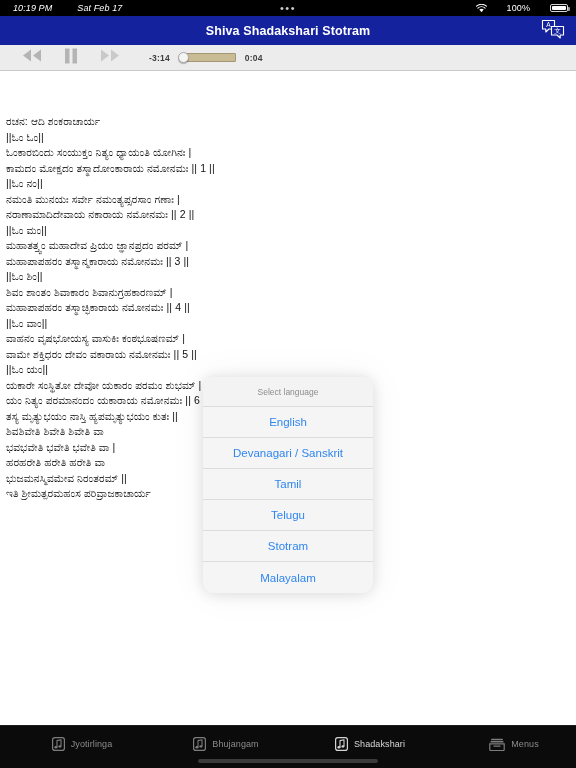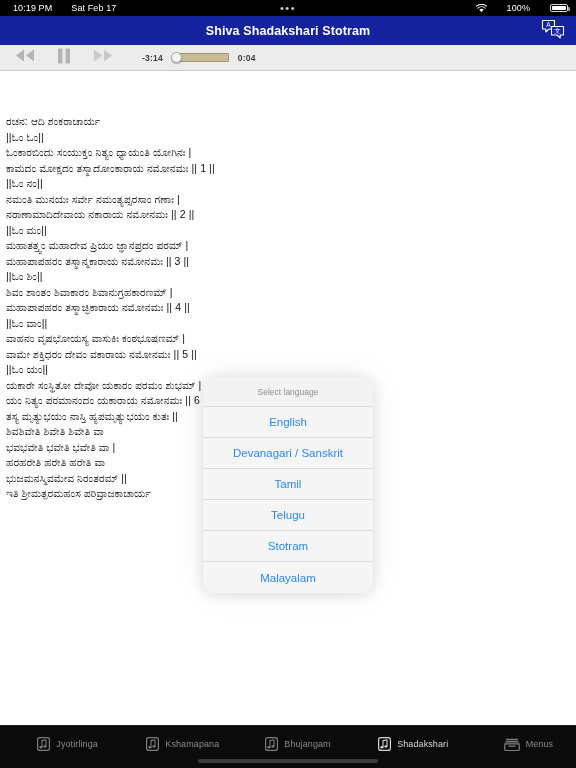--- a/index.html
+++ b/index.html
@@ -30,22 +30,23 @@
     display: flex;
     align-items: center;
     font-size: 9px;
     flex: 0 0 auto;
     position: relative;
     letter-spacing: 0.1px;
   }
   .status-left {
     display: flex;
     align-items: flex-end;
-    gap: 19px;
+    gap: 25px;
     padding-left: 13px;
+    font-style: italic;
   }
   .status-center {
     position: absolute;
     left: 0; right: 0;
     text-align: center;
     font-size: 11px;
     line-height: 6px;
     letter-spacing: 1.5px;
     color: #cccccc;
   }
@@ -111,21 +112,21 @@
   }
 
   
   .player-bar {
     height: 26px;
     background: #ececec;
     border-bottom: 1px solid #c9c9c9;
     display: flex;
     align-items: center;
     flex: 0 0 auto;
-    padding-left: 14px;
+    padding-left: 21px;
   }
   .transport {
     display: flex;
     align-items: center;
     gap: 17px;
   }
   .tbtn {
     cursor: pointer;
     display: flex;
     align-items: center;
@@ -402,31 +403,20 @@
       </div>
       <div class="tab">
         <span class="tab-icon">
           <svg width="13" height="14" viewBox="0 0 13 14">
             <rect x="0.6" y="0.6" width="11.8" height="12.8" rx="2.2" fill="none" stroke="#7d7d7d" stroke-width="1.2"></rect>
             <path d="M5 10.2 V3.6 L9 2.7 V9.3" fill="none" stroke="#7d7d7d" stroke-width="1.1" stroke-linejoin="round"></path>
             <ellipse cx="3.9" cy="10.3" rx="1.5" ry="1.2" fill="#7d7d7d"></ellipse>
             <ellipse cx="7.9" cy="9.4" rx="1.5" ry="1.2" fill="#7d7d7d"></ellipse>
           </svg>
         </span>
-        <span class="tab-label">Kshamapana</span>
-      </div>
-      <div class="tab">
-        <span class="tab-icon">
-          <svg width="13" height="14" viewBox="0 0 13 14">
-            <rect x="0.6" y="0.6" width="11.8" height="12.8" rx="2.2" fill="none" stroke="#7d7d7d" stroke-width="1.2"></rect>
-            <path d="M5 10.2 V3.6 L9 2.7 V9.3" fill="none" stroke="#7d7d7d" stroke-width="1.1" stroke-linejoin="round"></path>
-            <ellipse cx="3.9" cy="10.3" rx="1.5" ry="1.2" fill="#7d7d7d"></ellipse>
-            <ellipse cx="7.9" cy="9.4" rx="1.5" ry="1.2" fill="#7d7d7d"></ellipse>
-          </svg>
-        </span>
         <span class="tab-label">Bhujangam</span>
       </div>
       <div class="tab active">
         <span class="tab-icon">
           <svg width="13" height="14" viewBox="0 0 13 14">
             <rect x="0.6" y="0.6" width="11.8" height="12.8" rx="2.2" fill="none" stroke="#d4d4d4" stroke-width="1.2"></rect>
             <path d="M5 10.2 V3.6 L9 2.7 V9.3" fill="none" stroke="#d4d4d4" stroke-width="1.1" stroke-linejoin="round"></path>
             <ellipse cx="3.9" cy="10.3" rx="1.5" ry="1.2" fill="#d4d4d4"></ellipse>
             <ellipse cx="7.9" cy="9.4" rx="1.5" ry="1.2" fill="#d4d4d4"></ellipse>
           </svg>

